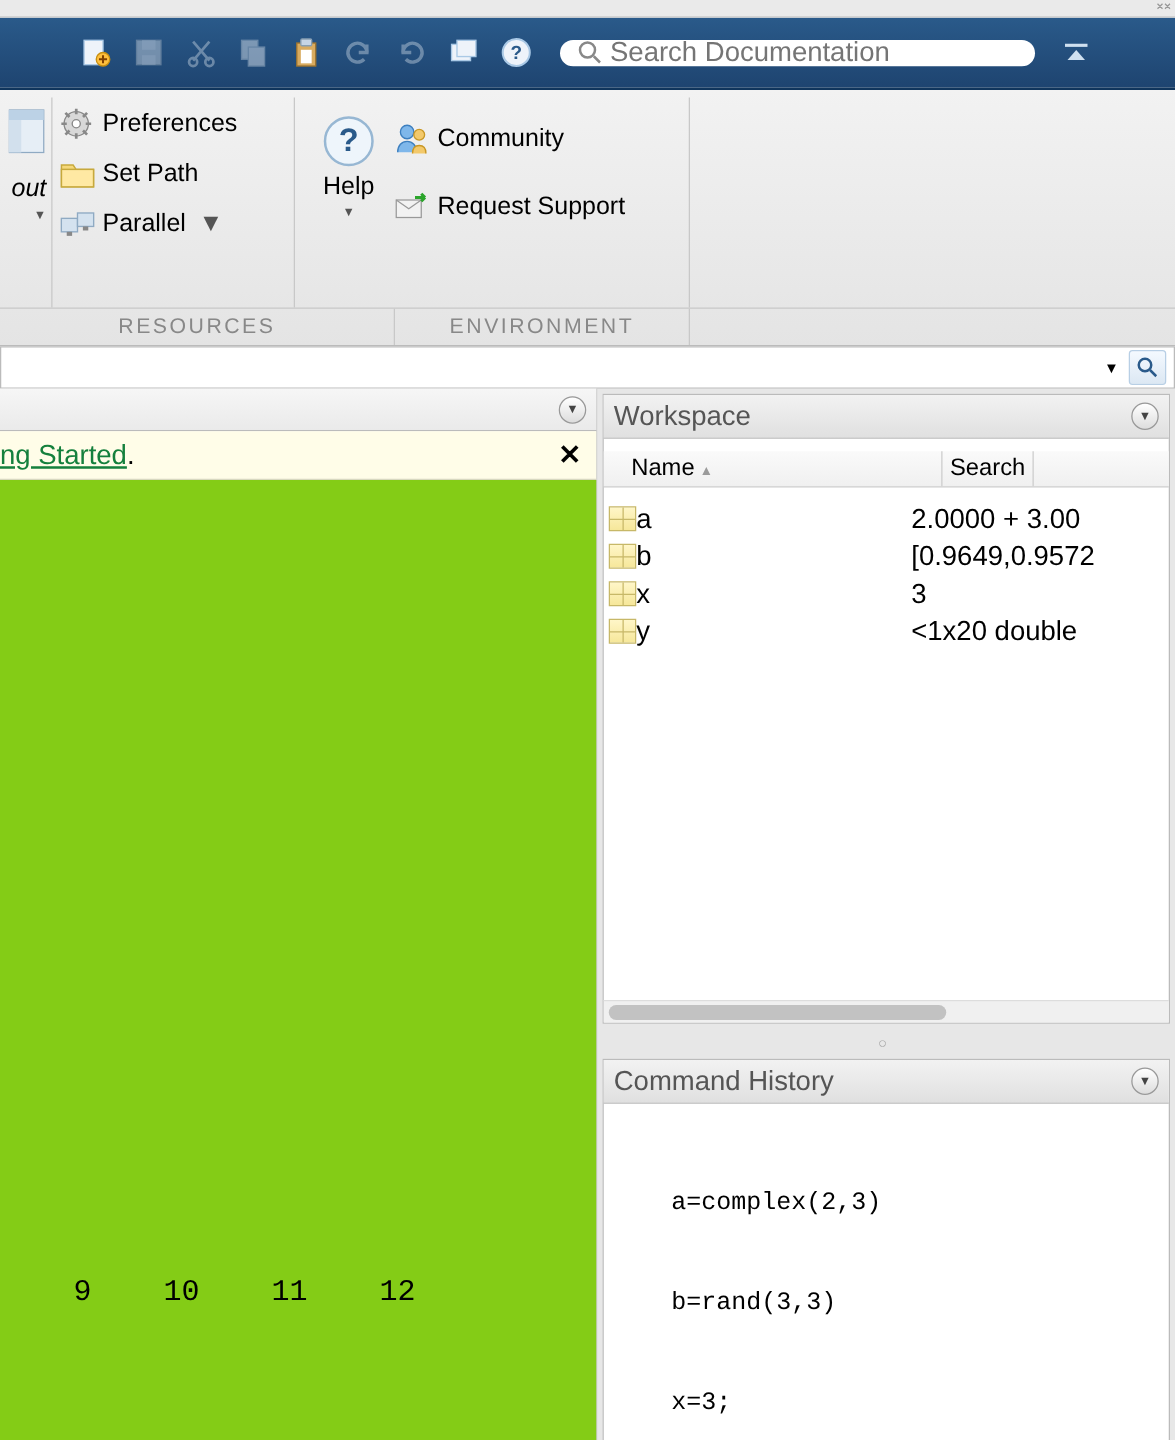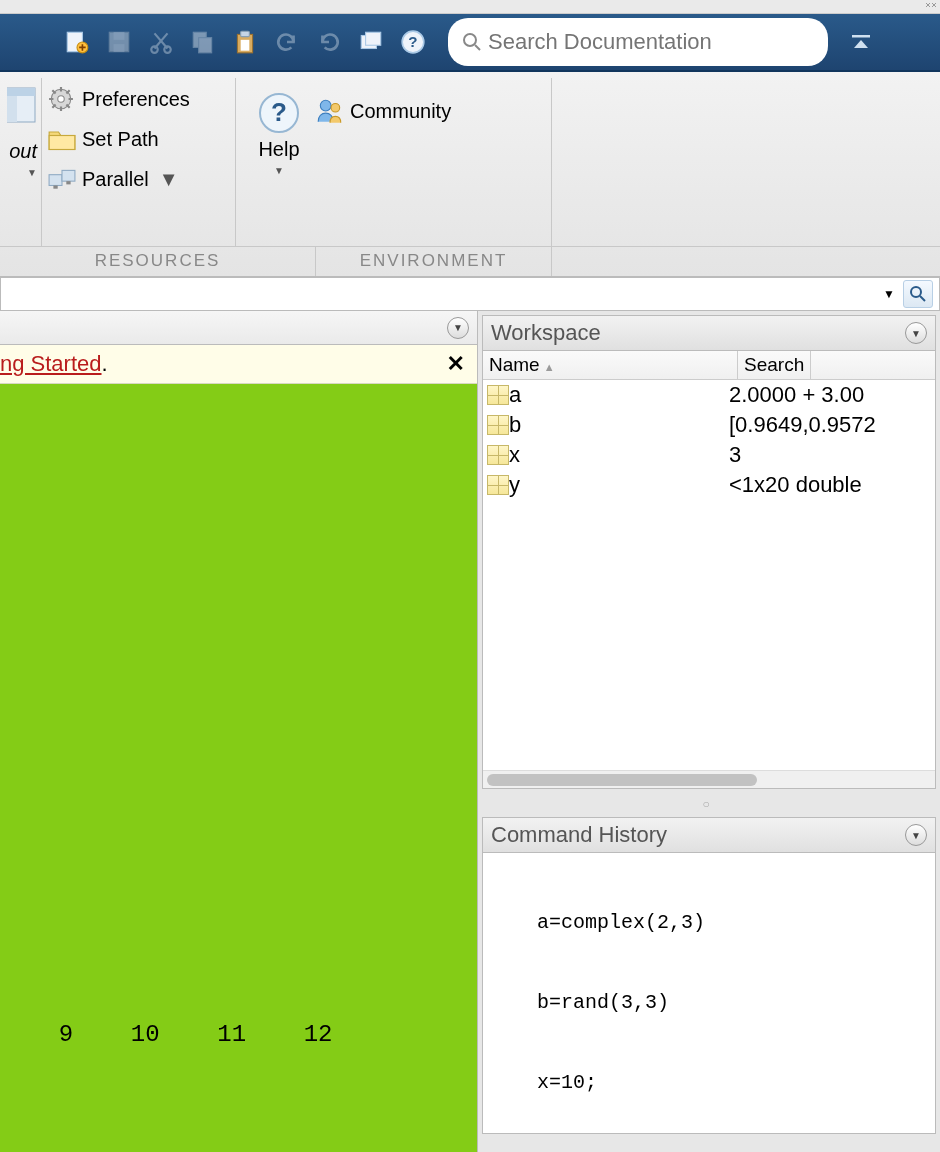--- a/index.html
+++ b/index.html
@@ -43,21 +43,21 @@
     display: flex; align-items: center; justify-content: center;
     color: #dce6f0;
   }
   .tb-btn.disabled { opacity: 0.45; }
   .tb-btn svg { width: 26px; height: 26px; }
 
   .search-box {
     flex: 1;
     background: #fff;
     border-radius: 20px;
-    height: 48px;
+    height: 21px;
     display: flex;
     align-items: center;
     padding: 0 14px;
     margin-left: 10px;
     margin-right: 10px;
     max-width: 380px;
   }
   .search-box .mag { color: #888; margin-right: 6px; }
   .search-box input {
     border: none; outline: none;
@@ -163,21 +163,21 @@
     background:linear-gradient(#fff,#ddd);
     font-size:10px; color:#444;
   }
   .banner {
     background:#fffde8;
     border-bottom:1px solid #d8d8c0;
     display:flex; align-items:center; justify-content:space-between;
     padding:6px 12px 6px 0;
     font-size:22px;
   }
-  .banner a { color:#b91c1c; text-decoration:underline;}
+  .banner a { color:#15803d; text-decoration:underline;}
   .banner .close-x { font-size:22px; font-weight:bold; cursor:pointer;}
   .cw-body { flex:1; background:#84cc16; position:relative;}
   .cw-numbers {
     position:absolute;
     left:30px; bottom:104px;
     font-family:"Menlo","Courier New",monospace;
     font-size:24px;
     white-space:pre;
   }
 
@@ -187,36 +187,37 @@
     background:#e7e7e7;
     padding:4px;
     gap:8px;
   }
 
   
   .panel {
     border:1px solid #bbb;
     display:flex; flex-direction:column;
     background:#fff;
+    gap:10px;
   }
   .panel-header {
     background:linear-gradient(#f2f2f2,#e0e0e0);
     border-bottom:1px solid #bbb;
     display:flex; align-items:center; justify-content:space-between;
     padding:4px 8px;
     font-size:22px; color:#555;
   }
   .ws-cols {
     display:flex;
     background:linear-gradient(#fafafa,#f0f0f0);
     border-bottom:1px solid #ccc;
     font-size:19px;
   }
   .ws-cols .col { padding:3px 6px; border-right:1px solid #ccc;}
-  .col-name { width:255px;}
+  .col-name { width:255px;margin-left:16px;}
   .sort-tri { color:#9a9a9a; font-size:11px; margin-left:4px;}
   .ws-body { height:390px; overflow:hidden; position:relative;}
   .ws-row { display:flex; align-items:center; padding:2px 4px; font-size:22px;}
   .ws-row .vn { width:220px;}
   .ws-row .vv {}
   .ws-scroll {
     height:18px;
     background:#f0f0f0;
     position:relative;
     border-top:1px solid #ddd;
@@ -412,20 +413,30 @@
           <span class="icon-small">
             <svg viewBox="0 0 26 24">
                 <circle cx="9" cy="7" r="5" fill="#7fb7ea" stroke="#3d7fbf"></circle>
                 <path d="M2 22c0-5 3-8 7-8s7 3 7 8" fill="#7fb7ea" stroke="#3d7fbf"></path>
                 <circle cx="18" cy="9" r="4" fill="#f3c96b" stroke="#c99826"></circle>
                 <path d="M13 23c0-4 2-6 5-6s5 2 5 6" fill="#f3c96b" stroke="#c99826"></path>
               </svg>
           </span>
           <span>Community</span>
         </div>
+        <div class="env-row">
+          <span class="icon-small">
+            <svg viewBox="0 0 28 22">
+                <rect x="1" y="6" width="20" height="14" fill="#f2f2f2" stroke="#999"></rect>
+                <path d="M1 6l10 7 10-7" fill="none" stroke="#999"></path>
+                <path d="M16 4h8M24 4l-3-3M24 4l-3 3" stroke="#2ba52b" stroke-width="2.5" fill="none"></path>
+              </svg>
+          </span>
+          <span>Request Support</span>
+        </div>
       </div>
     </div>
   </div>
 
   <div class="ribbon-titles">
     <div class="ribbon-title" style="width:316px;">RESOURCES</div>
     <div class="ribbon-title" style="width:236px;">ENVIRONMENT</div>
   </div>
 </div>
 
@@ -499,18 +510,18 @@
     <div class="resize-dots">○</div>
 
     <div class="panel">
       <div class="panel-header">
         <span>Command History</span>
         <div class="menu-circle">▼</div>
       </div>
       <div class="ch-body">
         <div class="cmd">a=complex(2,3)</div>
         <div class="cmd">b=rand(3,3)</div>
-        <div class="cmd">x=10;</div>
+        <div class="cmd">x=3;</div>
         <div class="cmd">y=1:20</div>
       </div>
     </div>
   </div>
 </div>
 
 </body></html>

